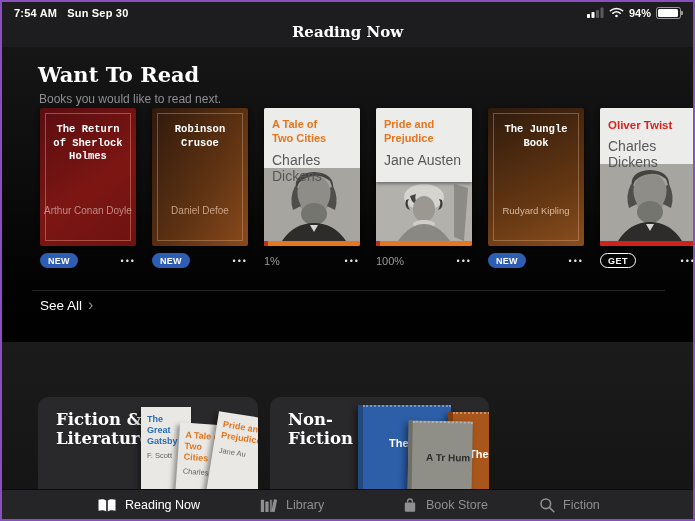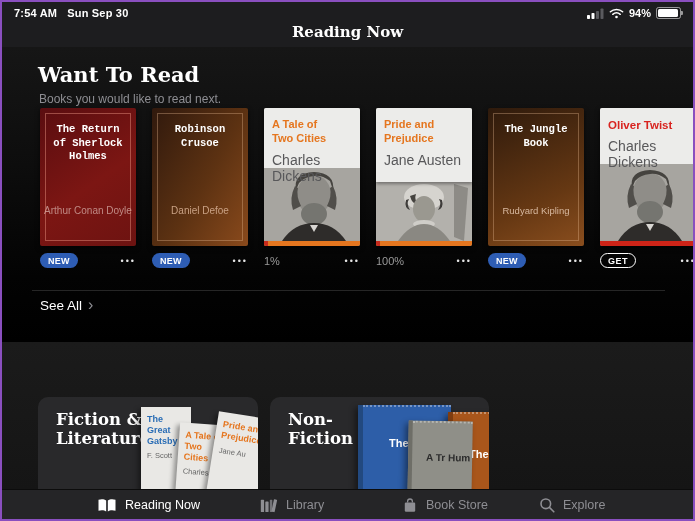--- a/index.html
+++ b/index.html
@@ -5,21 +5,21 @@
   html,body{margin:0;padding:0;background:#333;}
   .screen{
     position:relative;width:695px;height:521px;box-sizing:border-box;
     border:2px solid #8a4fbf;background:#000;overflow:hidden;
     font-family:"Liberation Sans",sans-serif;-webkit-font-smoothing:antialiased;
   }
   
   .top{position:absolute;top:0;left:0;right:0;height:45px;background:#1d1d1f;border-bottom:1px solid #2b2b2d;}
   .statusbar{position:absolute;top:2px;left:0;right:0;height:18px;display:flex;justify-content:space-between;align-items:center;padding:0 12px;color:#fff;}
   .sb-left{font-size:11px;font-weight:bold;letter-spacing:.2px;display:flex;gap:10px;}
-  .sb-right{display:flex;align-items:flex-end;gap:5px;font-size:11px;font-weight:bold;}
+  .sb-right{display:flex;align-items:flex-start;gap:5px;font-size:11px;font-weight:bold;}
   .battery{position:relative;width:23px;height:10px;border:1px solid rgba(255,255,255,.55);border-radius:2.5px;}
   .battery i{position:absolute;top:1px;left:1px;bottom:1px;width:88%;background:#fff;border-radius:1.5px;}
   .battery:after{content:"";position:absolute;right:-3px;top:2.5px;width:2px;height:4px;background:rgba(255,255,255,.55);border-radius:0 1px 1px 0;}
   .nav-title{position:absolute;top:21px;left:0;right:0;text-align:center;color:#fff;
     font-family:"DejaVu Serif","Liberation Serif",serif;font-weight:bold;font-size:15px;}
   
   .wtr{position:absolute;top:45px;left:0;right:0;height:295px;
     background:linear-gradient(180deg,#161616 0%,#0d0d0d 40%,#030303 78%,#000 100%);}
   .h-serif{font-family:"DejaVu Serif","Liberation Serif",serif;font-weight:bold;color:#fff;margin:0;}
   .wtr h1{font-size:21px;margin:15px 0 0 36px;}
@@ -287,17 +287,17 @@
         <path d="M7 7 V5.5 a3 3 0 0 1 6 0 V7" fill="none" stroke="currentColor" stroke-width="1.6"></path>
         <rect x="3.5" y="7" width="13" height="11.5" rx="1.5" fill="currentColor"></rect>
       </svg>
       <span>Book Store</span>
     </div>
     <div class="tab t3">
       <svg width="16" height="16" viewBox="0 0 20 20" fill="none" stroke="currentColor" stroke-width="2" stroke-linecap="round">
         <circle cx="8.5" cy="8.5" r="6"></circle>
         <line x1="13" y1="13" x2="18.5" y2="18.5"></line>
       </svg>
-      <span>Explore</span>
+      <span>Fiction</span>
     </div>
   </nav>
 
 </div>
 
 </body></html>

